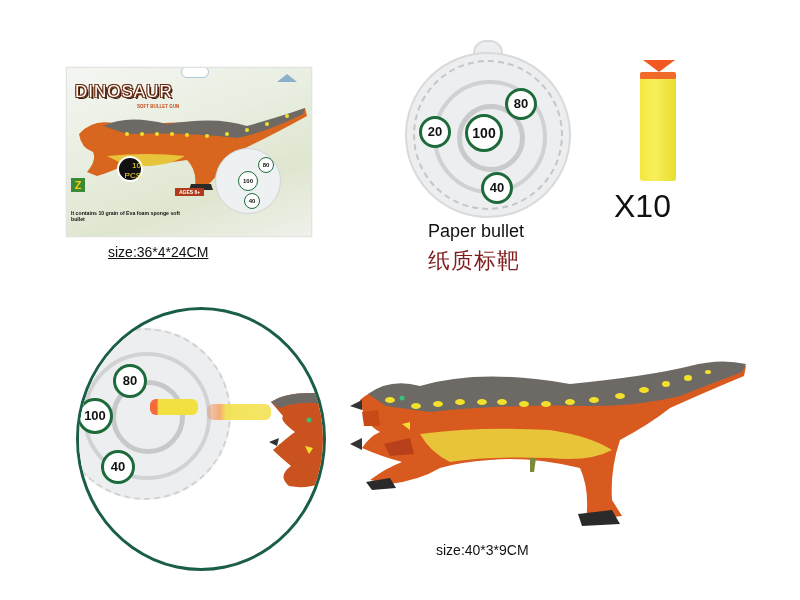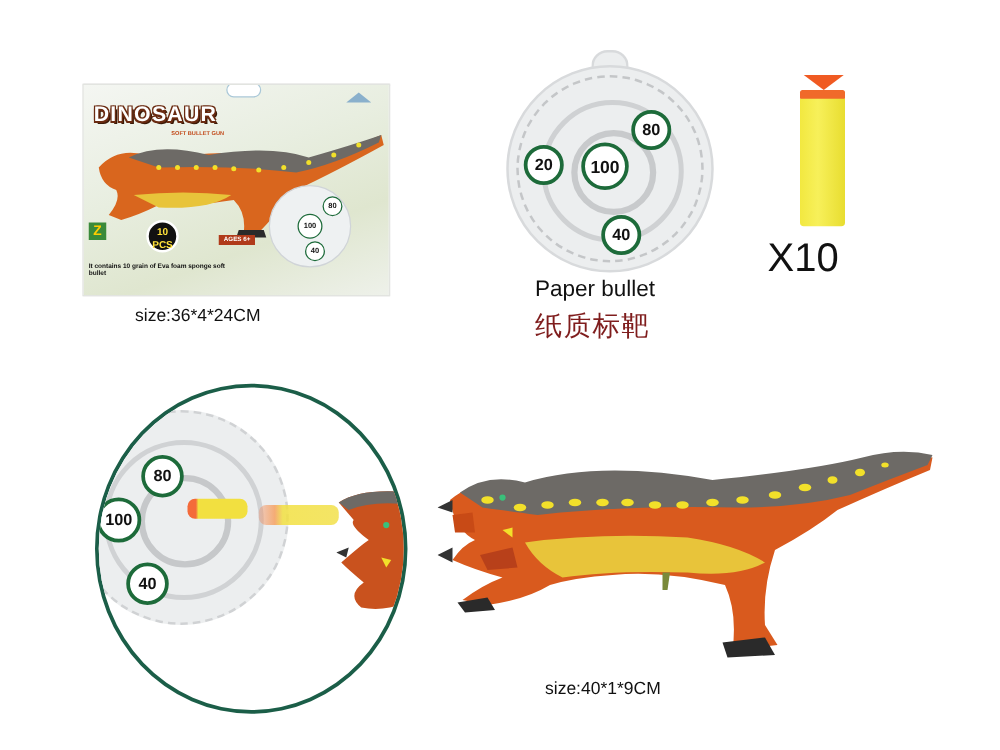--- a/index.html
+++ b/index.html
@@ -1,25 +1,25 @@
 <!DOCTYPE html>
 <html><head>
 <meta charset="utf-8">
 <style>
   html,body{margin:0;padding:0;background:#ffffff;}
   body{width:800px;height:600px;position:relative;overflow:hidden;font-family:"Liberation Sans","DejaVu Sans",sans-serif;}
   .abs{position:absolute;}
   
   .package{left:66px;top:67px;width:244px;height:168px;background:linear-gradient(160deg,#f4f6f2 0%,#e8eee0 40%,#dfe6cf 70%,#eef1ea 100%);border:1px solid #e2e4e0;box-shadow:0 0 1px #ccc;overflow:hidden;}
   .pkg-hanger{left:114px;top:-2px;width:26px;height:10px;border:1px solid #aac8d8;border-radius:6px;background:#fff;}
-  .pkg-brand{left:8px;top:14px;font-weight:700;font-size:17px;letter-spacing:1px;color:#fff;text-shadow:-1px -1px 0 #6a2a10,1px -1px 0 #6a2a10,-1px 1px 0 #6a2a10,1px 1px 0 #6a2a10,2px 2px 0 #3a1a08;}
+  .pkg-brand{left:8px;top:14px;font-weight:400;font-size:17px;letter-spacing:1px;color:#fff;text-shadow:-1px -1px 0 #6a2a10,1px -1px 0 #6a2a10,-1px 1px 0 #6a2a10,1px 1px 0 #6a2a10,2px 2px 0 #3a1a08;}
   .pkg-sub{left:70px;top:36px;font-size:4.5px;font-weight:bold;color:#c24a1a;}
   .pkg-mtn{left:210px;top:6px;width:0;height:0;border-left:10px solid transparent;border-right:10px solid transparent;border-bottom:8px solid #8ab0cc;}
   .pkg-z{left:4px;top:110px;width:14px;height:14px;background:#3a8a3a;color:#ffcc00;font-weight:bold;font-size:11px;text-align:center;line-height:14px;}
-  .pkg-pcs{left:50px;top:108px;width:26px;height:26px;border-radius:50%;background:#111;border:2px solid #fff;color:#ffe23a;font-weight:700;font-size:8px;text-align:center;line-height:10px;padding-top:3px;box-sizing:border-box;}
+  .pkg-pcs{left:50px;top:88px;width:26px;height:26px;border-radius:50%;background:#111;border:2px solid #fff;color:#ffe23a;font-weight:400;font-size:8px;text-align:right;line-height:10px;padding-top:3px;box-sizing:border-box;}
   .pkg-age{left:108px;top:120px;background:#b03a1a;color:#fff;font-size:5px;font-weight:bold;padding:1px 4px;}
   .pkg-desc{left:4px;top:142px;width:110px;font-size:5.2px;font-weight:bold;color:#111;line-height:6px;}
   .pkg-target{left:148px;top:80px;width:64px;height:64px;border-radius:50%;background:#eef1f2;border:1px solid #d0d4d8;}
   .mini-badge{position:absolute;background:#fff;border:1.5px solid #1d6b3a;border-radius:50%;font-weight:900;color:#111;text-align:center;}
   .caption{font-size:14px;color:#111;}
   
   .target{left:405px;top:52px;width:162px;height:162px;border-radius:50%;background:#eceeef;border:2px solid #d8dadc;}
   .target-tab{left:473px;top:40px;width:26px;height:18px;background:#eceeef;border:2px solid #d8dadc;border-bottom:none;border-radius:13px 13px 0 0;}
   .ring{position:absolute;border-radius:50%;border:2px dashed #c4c6c8;}
   .badge{position:absolute;background:#fff;border:3px solid #1d6b3a;border-radius:50%;font-weight:900;color:#111;text-align:center;}
@@ -60,21 +60,21 @@
   <div class="abs pkg-target">
     <div class="mini-badge" style="left:22px;top:22px;width:18px;height:18px;font-size:6px;line-height:18px;">100</div>
     <div class="mini-badge" style="left:42px;top:8px;width:14px;height:14px;font-size:6px;line-height:14px;">80</div>
     <div class="mini-badge" style="left:28px;top:44px;width:14px;height:14px;font-size:6px;line-height:14px;">40</div>
   </div>
   <div class="abs pkg-z">Z</div>
   <div class="abs pkg-pcs">10 PCS</div>
   <div class="abs pkg-age">AGES 6+</div>
   <div class="abs pkg-desc">It contains 10 grain of Eva foam sponge soft bullet</div>
 </div>
-<div class="abs caption" style="left:108px;top:244px;">size:36*4*24CM</div>
+<div class="abs caption" style="left:108px;top:244px;text-decoration:underline;">size:36*4*24CM</div>
 
 <div class="abs target-tab"></div>
 <div class="abs target">
   <div class="ring" style="left:6px;top:6px;width:146px;height:146px;"></div>
   <div class="ring" style="left:26px;top:26px;width:106px;height:106px;border-style:solid;border-color:#cfd1d3;border-width:4px;"></div>
   <div class="ring" style="left:50px;top:50px;width:58px;height:58px;border-style:solid;border-color:#c8cacc;border-width:5px;"></div>
   <div class="badge" style="left:58px;top:60px;width:32px;height:32px;font-size:14px;line-height:32px;">100</div>
   <div class="badge" style="left:98px;top:34px;width:26px;height:26px;font-size:13px;line-height:26px;">80</div>
   <div class="badge" style="left:12px;top:62px;width:26px;height:26px;font-size:13px;line-height:26px;">20</div>
   <div class="badge" style="left:74px;top:118px;width:26px;height:26px;font-size:13px;line-height:26px;">40</div>
@@ -140,13 +140,13 @@
   <circle cx="52" cy="38" r="2.5" fill="#3ac07a"></circle>
   <path d="M52,64 L60,62 L60,70 Z" fill="#f2e02a"></path>
 
   <path d="M0,46 L12,40 L12,50 Z" fill="#333"></path>
   <path d="M0,84 L12,78 L12,90 Z" fill="#333"></path>
   <path d="M16,122 L40,118 L46,128 L22,130 Z" fill="#2a2a2a"></path>
   <path d="M228,154 L262,150 L270,164 L232,166 Z" fill="#2a2a2a"></path>
 
   <path d="M180,98 L186,98 L184,112 L180,112 Z" fill="#7a8a3a"></path>
 </svg>
-<div class="abs caption" style="left:436px;top:542px;">size:40*1*9CM</div>
+<div class="abs caption" style="left:436px;top:542px;">size:40*3*9CM</div>
 
 </body></html>

